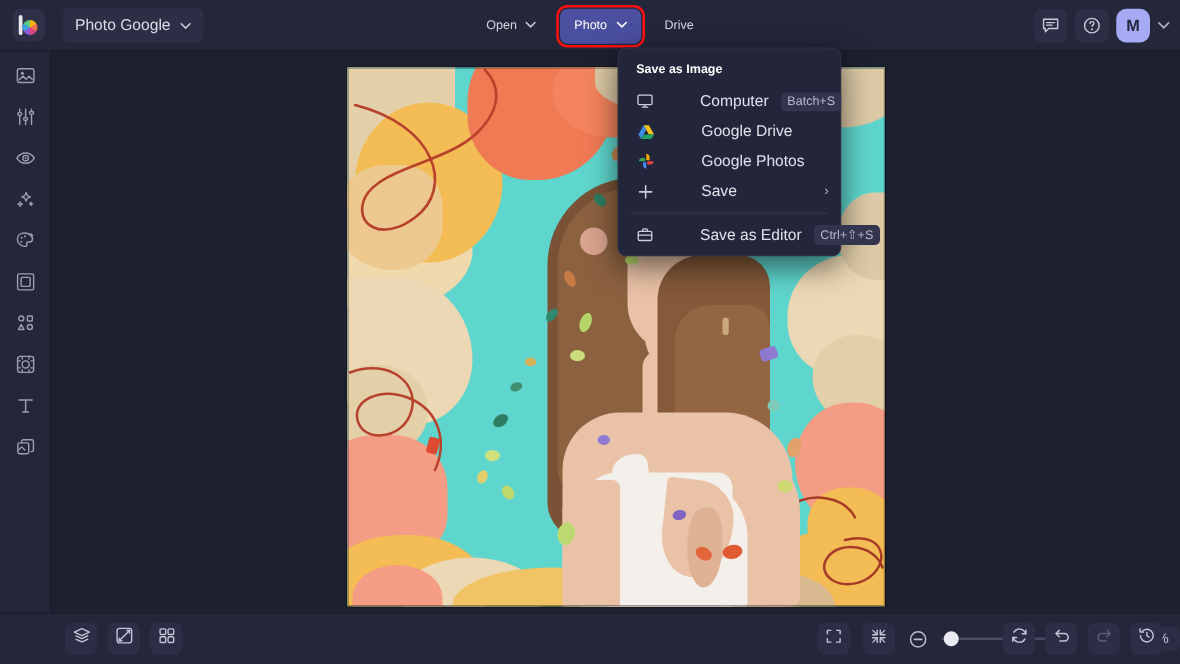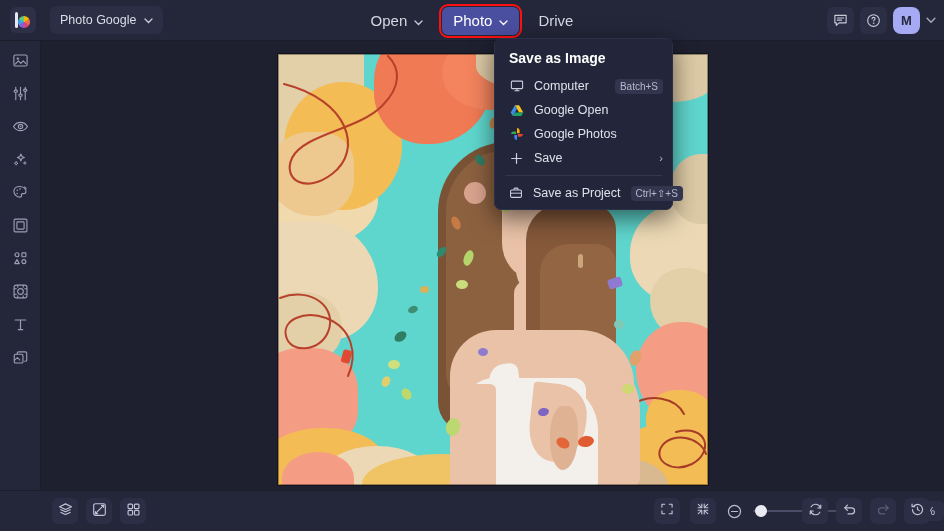--- a/index.html
+++ b/index.html
@@ -42,21 +42,21 @@
     display: flex; align-items: center; gap: 8px;
     color: #dcdde6; font-size: 12.5px; cursor: pointer;
   }
   .center-menus {
     position: absolute; left: 0; right: 0; top: 0; height: 41px;
     display: flex; align-items: center; justify-content: center; gap: 8px;
   }
   .menu-btn {
     height: 28px; padding: 0 11px; border-radius: 6px;
     display: flex; align-items: center; gap: 7px;
-    color: #d5d7e2; font-size: 15px; cursor: pointer; background: transparent;
+    color: #d5d7e2; font-size: 10px; cursor: pointer; background: transparent;
   }
   .menu-btn.active {
     background: #4b4fa0; color: #fff;
     outline: 2px solid #ff1010; outline-offset: 1px;
   }
   .topright {
     position: absolute; right: 8px; top: 0; height: 41px;
     display: flex; align-items: center; gap: 6px;
   }
   .icon-sq {
@@ -107,30 +107,30 @@
 
   
   .dropdown {
     position: absolute; left: 494px; top: 38px; width: 179px;
     background: #23263a; border-radius: 7px;
     box-shadow: 0 8px 24px rgba(0,0,0,.55);
     padding: 6px 0 4px 0; z-index: 40;
     border: 1px solid #2c2f45;
   }
   .dd-title {
-    color: #ffffff; font-size: 14px; font-weight: bold;
+    color: #ffffff; font-size: 10px; font-weight: bold;
     padding: 5px 14px 8px 14px;
   }
   .dd-item {
     height: 24px; display: flex; align-items: center;
     padding: 0 9px 0 14px; cursor: pointer; color: #dfe0ea; font-size: 12.5px;
     gap: 10px;
   }
   .dd-ic { width: 15px; display: flex; align-items: center; justify-content: center; }
-  .dd-label { flex: 1; white-space: nowrap; }
+  .dd-label { flex: 1; white-space: nowrap; margin-left: 27px; }
   .kbd {
     background: #32354d; color: #b6b9cc; font-size: 10px;
     padding: 2px 5px; border-radius: 4px; white-space: nowrap;
   }
   .dd-sep { height: 1px; background: #33364d; margin: 5px 10px 5px 10px; }
   .dd-arrow { color: #b6b9cc; font-size: 11px; }
 
   
   .bottombar {
     position: absolute; left: 0; bottom: 0; width: 944px; height: 41px;
@@ -462,21 +462,21 @@
 
 
     <div class="dd-item">
       <span class="dd-ic">
         <svg width="14" height="13" viewBox="0 0 16 14">
           <path d="M5.6 1h4.8l4.8 8.3h-4.8z" fill="#f7c31b"></path>
           <path d="M5.6 1L.8 9.3l2.4 4.1 4.8-8.3z" fill="#3e8ce8"></path>
           <path d="M3.2 13.4h9.6l2.4-4.1H5.6z" fill="#21a366"></path>
         </svg>
       </span>
-      <span class="dd-label">Google Open</span>
+      <span class="dd-label">Google Drive</span>
     </div>
 
     <div class="dd-item">
       <span class="dd-ic">
         <svg width="14" height="14" viewBox="0 0 16 16">
           <path d="M8 1.2c1.7 0 3 1.4 3 3.1V7H8z" fill="#f9ab00"></path>
           <path d="M14.8 8c0 1.7-1.4 3-3.1 3H9V8z" fill="#ea4335"></path>
           <path d="M8 14.8c-1.7 0-3-1.4-3-3.1V9h3z" fill="#4285f4"></path>
           <path d="M1.2 8c0-1.7 1.4-3 3.1-3H7v3z" fill="#34a853"></path>
         </svg>
@@ -497,21 +497,21 @@
     <div class="dd-sep"></div>
 
     <div class="dd-item">
       <span class="dd-ic">
         <svg width="14" height="14" viewBox="0 0 16 16">
           <rect x="1.8" y="4.6" width="12.4" height="8.4" rx="1.4" fill="none" stroke="#cdd0de" stroke-width="1.2"></rect>
           <path d="M5.8 4.6V3.4a1 1 0 011-1h2.4a1 1 0 011 1v1.2" fill="none" stroke="#cdd0de" stroke-width="1.2"></path>
           <path d="M1.9 8.2h12.2" stroke="#cdd0de" stroke-width="1.1"></path>
         </svg>
       </span>
-      <span class="dd-label">Save as Project</span>
+      <span class="dd-label">Save as Editor</span>
       <span class="kbd">Ctrl+⇧+S</span>
     </div>
   </div>
 
   <div class="bottombar">
 
     <div class="bb-left">
       <div class="tool-sq">
         <span>
           <svg width="15" height="15" viewBox="0 0 16 16">

